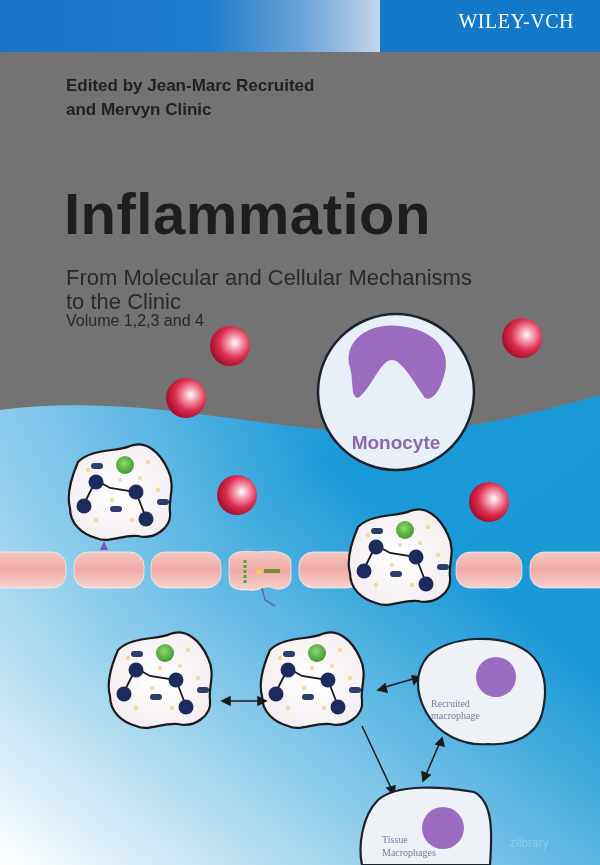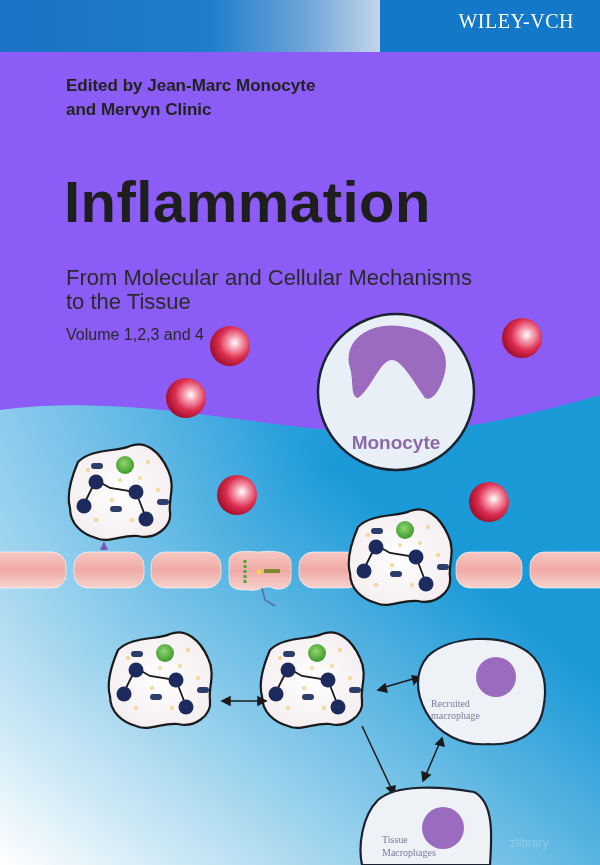--- a/index.html
+++ b/index.html
@@ -1,30 +1,30 @@
 <!DOCTYPE html>
 <html><head>
 <meta charset="utf-8">
 <style>
   html, body { margin: 0; padding: 0; }
   body { width: 600px; height: 865px; overflow: hidden; background: #fff; font-family: "Liberation Sans", sans-serif; }
-  .cover { position: relative; width: 600px; height: 865px; overflow: hidden; background: #8b5cf6; }
+  .cover { position: relative; width: 600px; height: 865px; overflow: hidden; background: #737373; }
 
   
   .top-band { position: absolute; left: 0; top: 0; width: 600px; height: 52px; }
   .top-band .grad { position: absolute; left: 0; top: 0; width: 380px; height: 52px;
     background: linear-gradient(90deg, #1a73c6 0%, #1e7dcc 55%, #6da4d8 80%, #c3d5ea 100%); }
   .top-band .solid { position: absolute; left: 380px; top: 0; width: 220px; height: 52px; background: #1478c8; }
   .publisher { position: absolute; right: 26px; top: 10px; color: #ffffff; font-family: "Liberation Serif", serif;
     font-size: 20px; letter-spacing: 0.5px; }
 
   .editors { position: absolute; left: 66px; top: 74px; font-size: 17px; font-weight: bold; color: #222; line-height: 24px; }
-  .title { position: absolute; left: 64px; top: 168px; font-size: 58px; font-weight: bold; color: #1e1e1e; letter-spacing: 0.5px; }
+  .title { position: absolute; left: 64px; top: 180px; font-size: 58px; font-weight: bold; color: #1e1e1e; letter-spacing: 0.5px; }
   .subtitle { position: absolute; left: 66px; top: 266px; font-size: 22px; color: #2a2a2a; line-height: 24px; }
-  .volume { position: absolute; left: 66px; top: 326px; font-size: 16px; color: #2a2a2a; }
+  .volume { position: absolute; left: 66px; top: 312px; font-size: 16px; color: #2a2a2a; }
 
   .art { position: absolute; left: 0; top: 0; width: 600px; height: 865px; }
   .watermark { position: absolute; left: 510px; top: 836px; color: rgba(255,255,255,0.25); font-size: 12px; }
 </style>
 </head>
 <body>
 
 <div class="cover">
 
   <div class="top-band">
@@ -149,27 +149,27 @@
 
     <g>
       <path d="M378,800 C396,784 440,786 474,792 C494,802 492,836 490,865 L362,865 C358,846 362,816 378,800 Z" fill="#eef2f7" stroke="#1a2230" stroke-width="2.2"></path>
       <circle cx="443" cy="828" r="21" fill="#9b6bc0"></circle>
       <text x="382" y="843" font-family="Liberation Serif, serif" font-size="10" fill="#7a7aa0">Tissue</text>
       <text x="382" y="856" font-family="Liberation Serif, serif" font-size="10" fill="#7a7aa0">Macrophages</text>
     </g>
   </svg>
 
   <div class="editors">
-    <div>Edited by Jean-Marc Monocyte</div>
+    <div>Edited by Jean-Marc Recruited</div>
     <div>and Mervyn Clinic</div>
   </div>
 
   <div class="title">Inflammation</div>
 
   <div class="subtitle">
     <div>From Molecular and Cellular Mechanisms</div>
-    <div>to the Tissue</div>
+    <div>to the Clinic</div>
   </div>
 
   <div class="volume">Volume 1,2,3 and 4</div>
 
   <div class="watermark">zlibrary</div>
 </div>
 
 </body></html>

